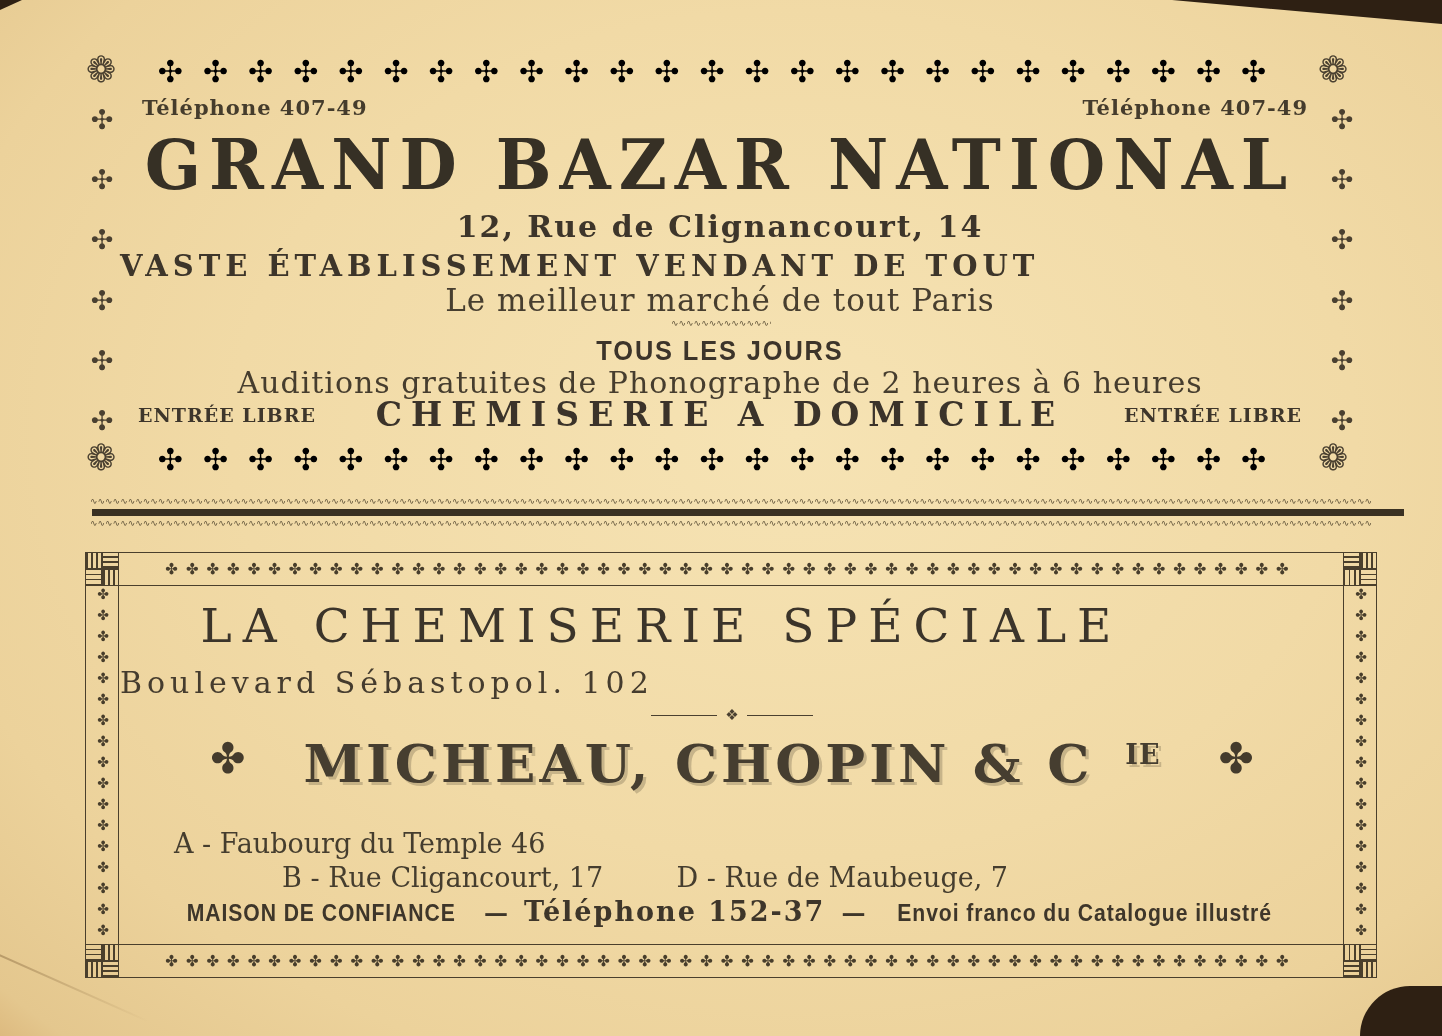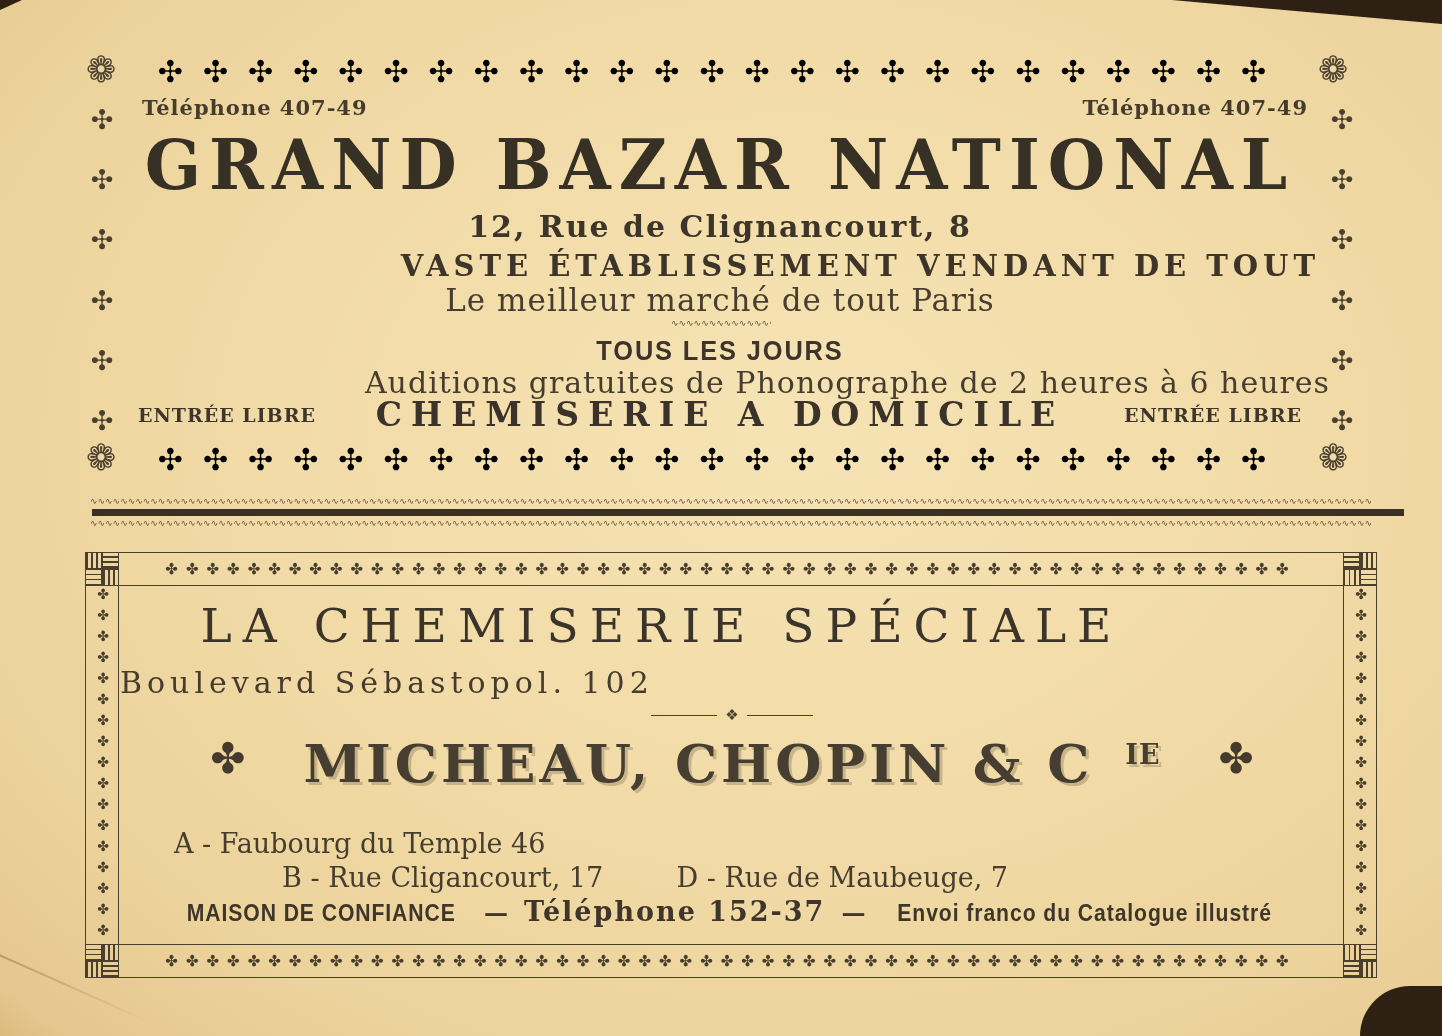--- a/index.html
+++ b/index.html
@@ -27,31 +27,31 @@
   .orn-col{position:absolute;top:104px;height:332px;width:44px;display:flex;flex-direction:column;
            justify-content:space-between;align-items:center;font-size:27px;}
 
   
   .ad1-phone{position:absolute;top:96px;font:bold 21px/24px "DejaVu Serif",serif;color:#453c2c;letter-spacing:1px;}
   .ad1-title{position:absolute;left:120px;width:1200px;top:118px;text-align:center;
              font:bold 66px/94px "DejaVu Serif",serif;letter-spacing:8px;color:#363025;
              transform:scaleY(1.06);}
   .ad1-address{position:absolute;left:120px;width:1200px;top:210px;text-align:center;
                font:bold 30px/34px "DejaVu Serif",serif;letter-spacing:2px;color:#3d352a;}
-  .ad1-vaste{position:absolute;left:120px;width:1200px;top:250px;text-align:right;
+  .ad1-vaste{position:absolute;left:120px;width:1200px;top:250px;text-align:left;
              font:bold 29px/32px "DejaVu Serif",serif;letter-spacing:5px;color:#3d352a;}
   .ad1-meilleur{position:absolute;left:120px;width:1200px;top:283px;text-align:center;
                 font:31px/34px "DejaVu Serif",serif;letter-spacing:1px;color:#473e2f;}
   .squiggle{position:absolute;left:671px;width:100px;top:318px;height:12px;line-height:10px;
             font-size:9px;color:#5c4f36;overflow:hidden;white-space:nowrap;text-align:center;
             font-family:"DejaVu Sans",sans-serif;}
   .ad1-tous{position:absolute;left:120px;width:1200px;top:336px;text-align:center;
             font:bold 27px/30px "Liberation Sans",sans-serif;letter-spacing:2px;color:#3c342a;
             transform:scaleX(.94);}
-  .ad1-auditions{position:absolute;left:110px;width:1220px;top:366px;text-align:right;
+  .ad1-auditions{position:absolute;left:110px;width:1220px;top:366px;text-align:center;
                  font:30px/34px "DejaVu Serif",serif;letter-spacing:1px;color:#463d2e;}
   .ad1-bottom{position:absolute;left:120px;width:1200px;top:396px;display:flex;
               align-items:center;justify-content:space-between;padding:0 18px;box-sizing:border-box;}
   .entree{font:bold 19px/24px "DejaVu Serif",serif;letter-spacing:1px;color:#3e362b;}
   .livraison{font:bold 33px/38px "DejaVu Serif",serif;letter-spacing:9px;color:#3b332a;}
 
   
   .wave-line{position:absolute;left:90px;width:1322px;height:12px;line-height:11px;font-size:9px;
              color:#5c4f36;overflow:hidden;white-space:nowrap;font-family:"DejaVu Sans",sans-serif;}
   .divider-bar{position:absolute;left:92px;width:1312px;top:509px;height:7px;background:#3a3122;}
@@ -137,21 +137,21 @@
     </div>
 
   <span class="rosette orn" style="left:86px;top:438px;">❁</span>
   <span class="rosette orn" style="left:1318px;top:438px;">❁</span>
   <div class="orn-row" style="top:438px;">✣✣✣✣✣✣✣✣✣✣✣✣✣✣✣✣✣✣✣✣✣✣✣✣✣</div>
 
   <div class="ad1-phone" style="left:142px;">Téléphone 407-49</div>
   <div class="ad1-phone" style="right:134px;">Téléphone 407-49</div>
 
   <div class="ad1-title">GRAND BAZAR NATIONAL</div>
-  <div class="ad1-address">12, Rue de Clignancourt, 8</div>
+  <div class="ad1-address">12, Rue de Clignancourt, 14</div>
   <div class="ad1-vaste">VASTE ÉTABLISSEMENT VENDANT DE TOUT</div>
   <div class="ad1-meilleur">Le meilleur marché de tout Paris</div>
   <div class="squiggle">∿∿∿∿∿∿∿∿∿∿∿∿∿∿</div>
   <div class="ad1-tous">TOUS LES JOURS</div>
   <div class="ad1-auditions">Auditions gratuites de Phonographe de 2 heures à 6 heures</div>
 
   <div class="ad1-bottom">
     <span class="entree">ENTRÉE LIBRE</span>
     <span class="livraison">CHEMISERIE A DOMICILE</span>
     <span class="entree">ENTRÉE LIBRE</span>

